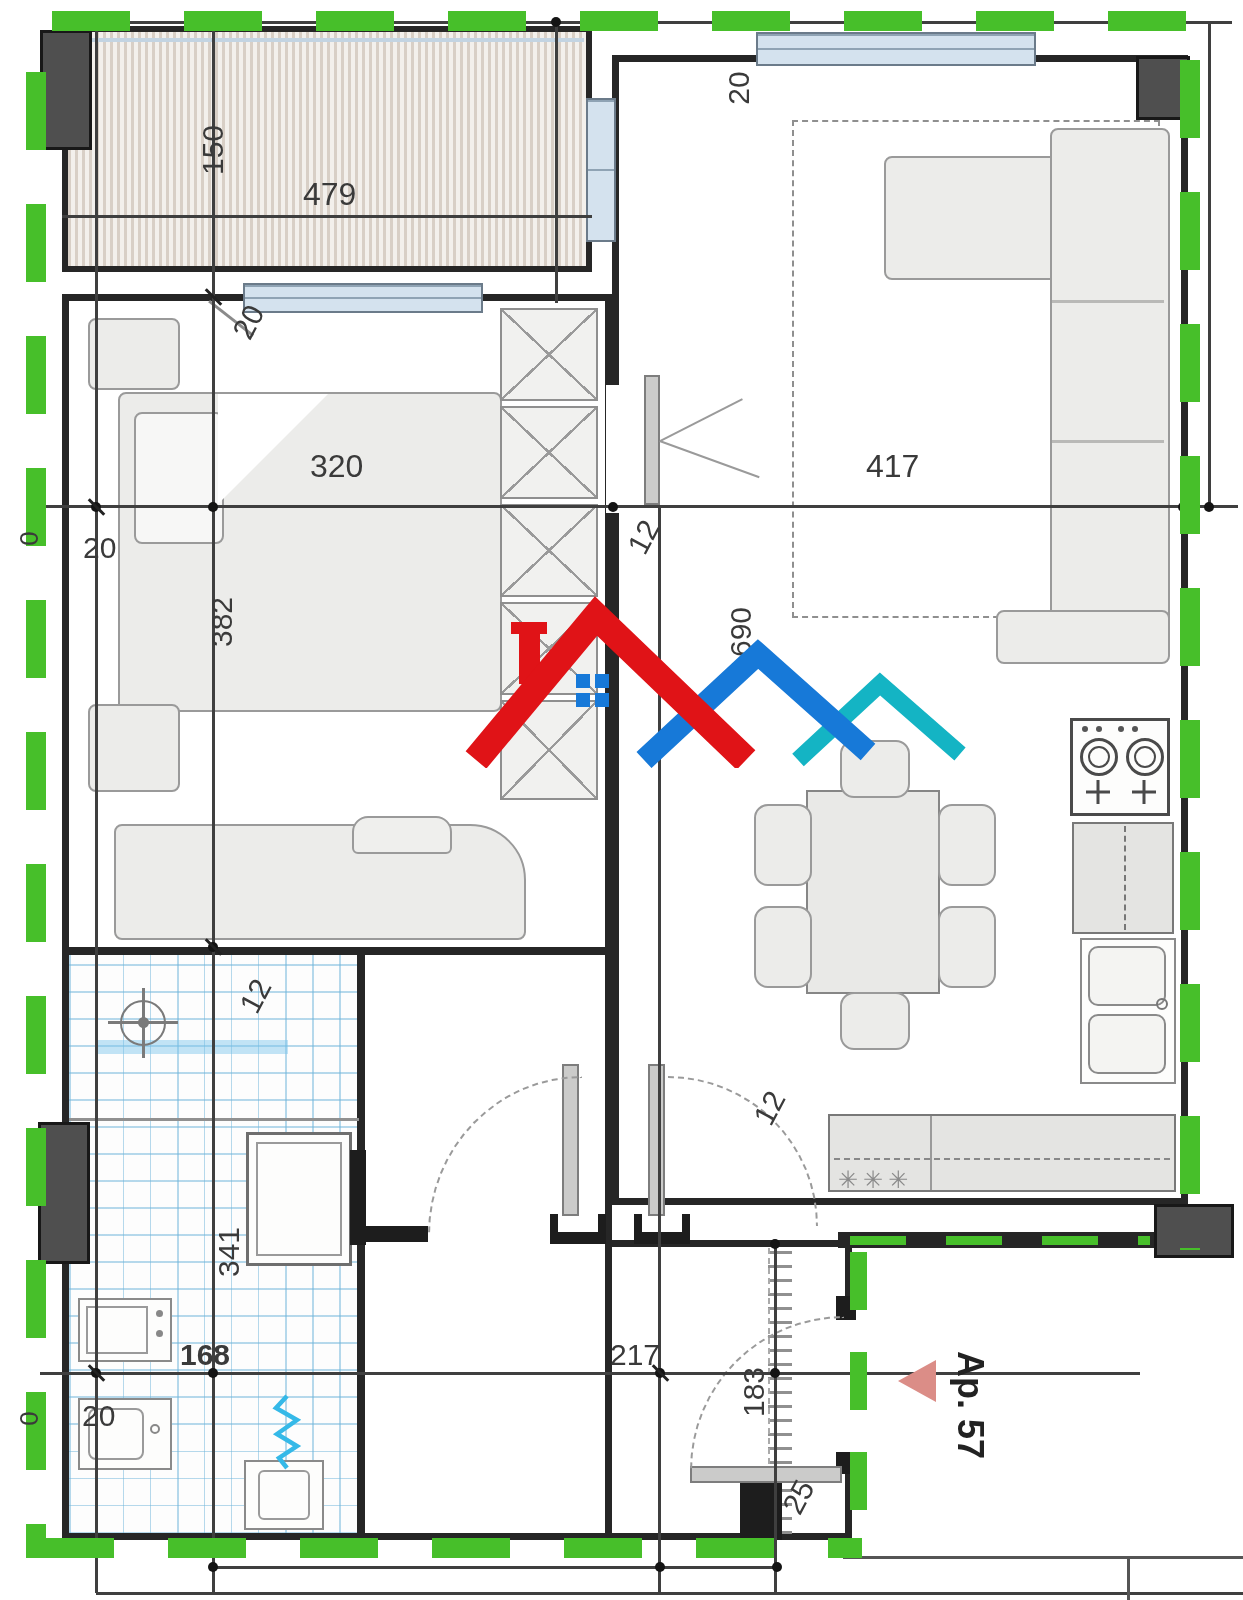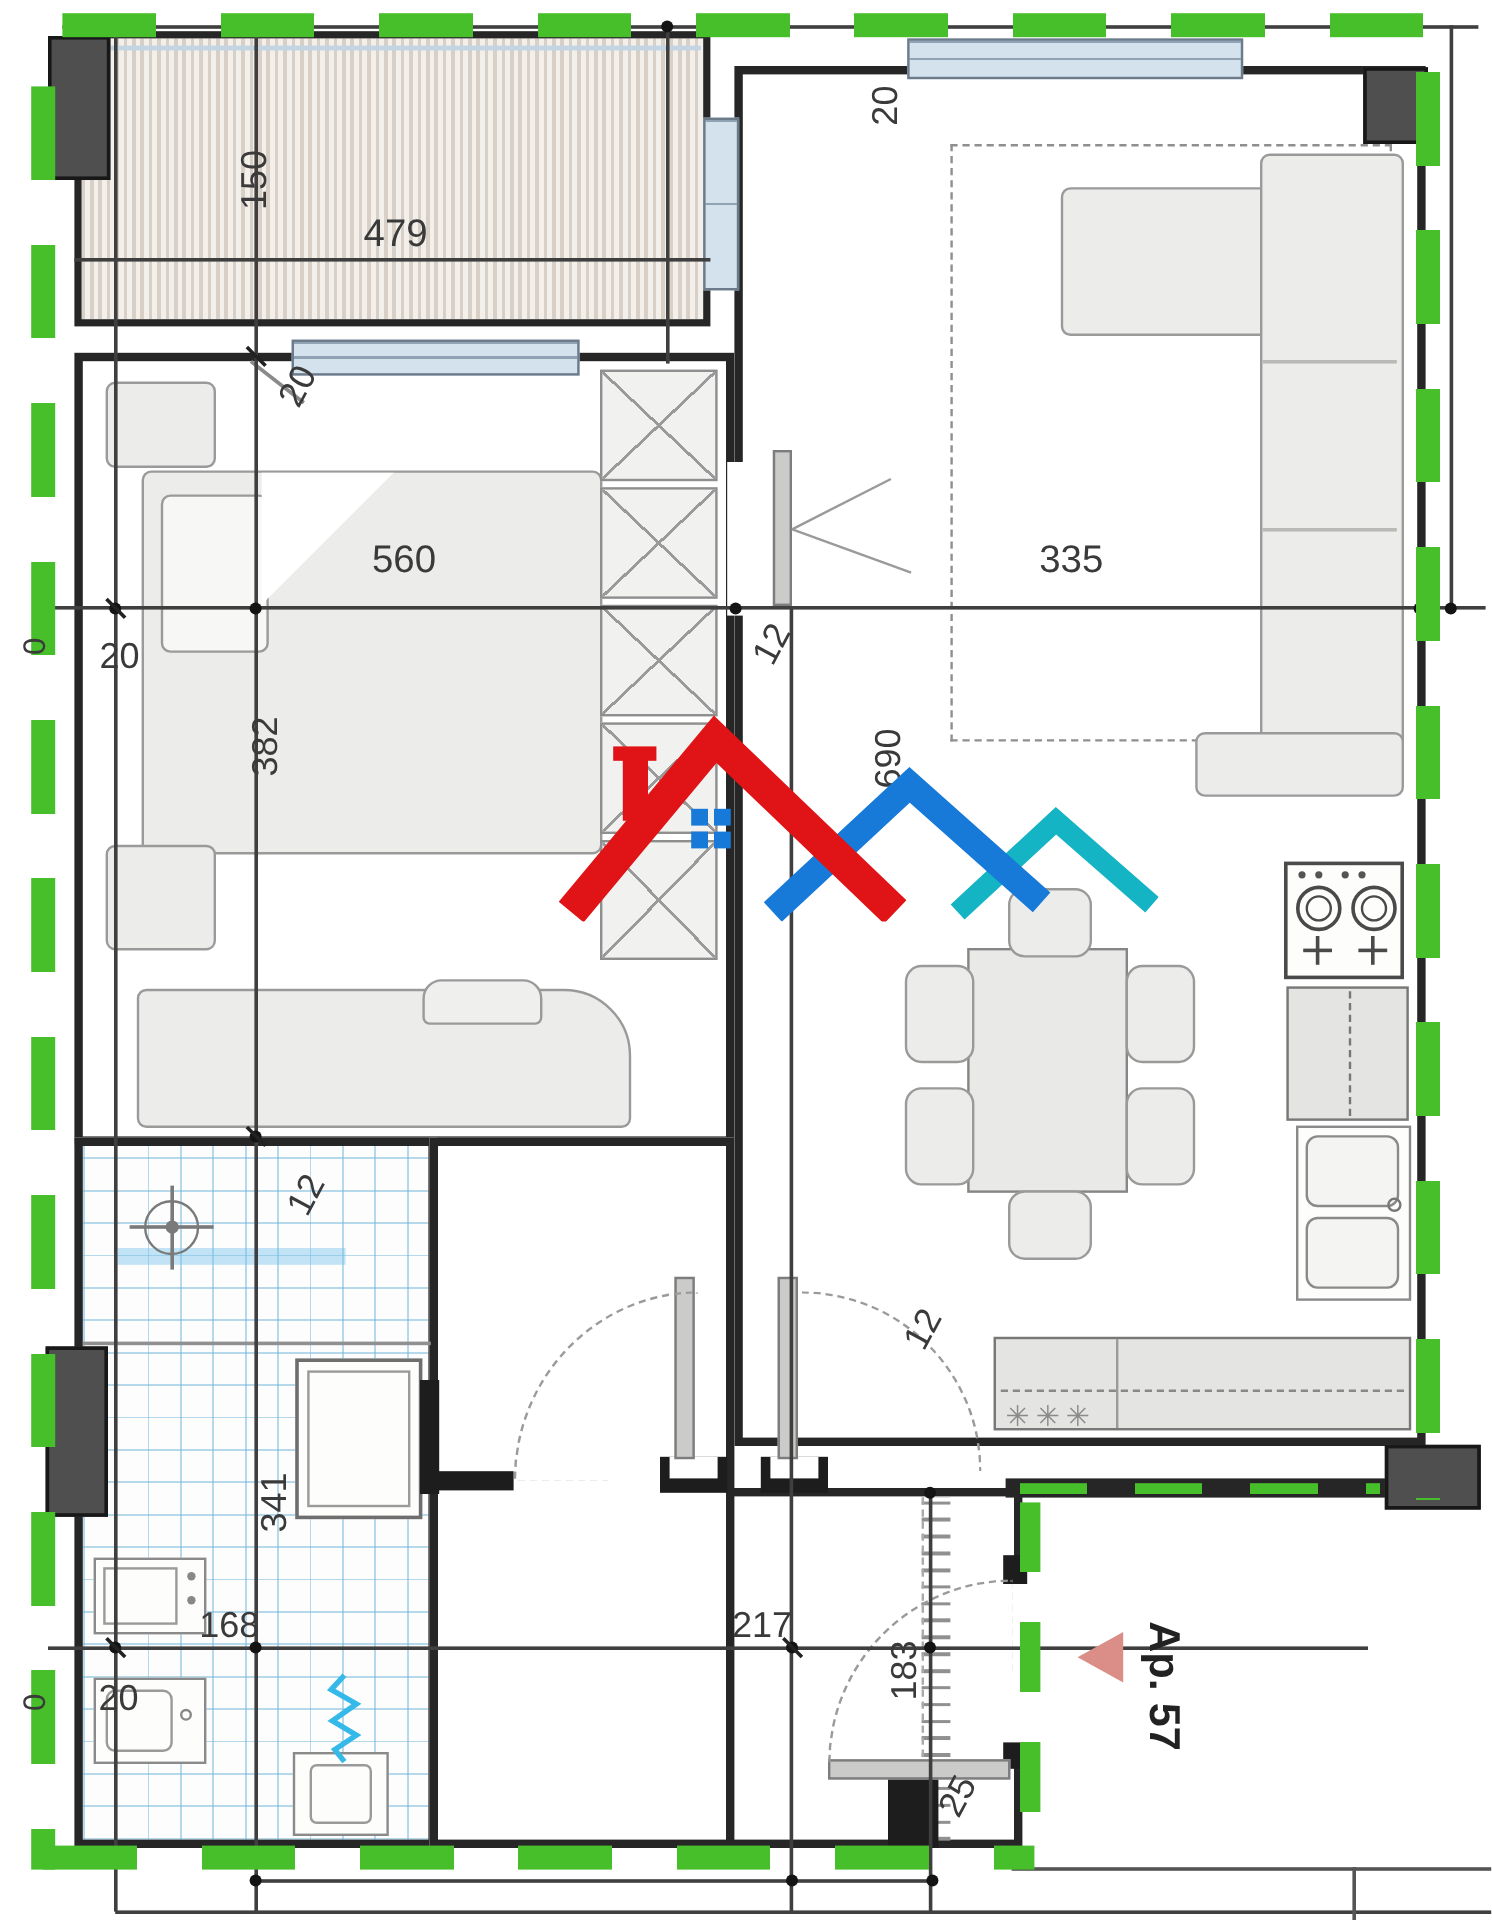--- a/index.html
+++ b/index.html
@@ -187,31 +187,31 @@
   <div class="slash" style="left:96px;top:507px;"></div>
   <div class="slash" style="left:96px;top:1373px;"></div>
   <div class="slash" style="left:213px;top:297px;"></div>
   <div class="slash" style="left:213px;top:947px;"></div>
   <div class="slash" style="left:660px;top:1373px;"></div>
 
   <div class="dim" style="left:188px;top:133px;transform:rotate(-90deg);">150</div>
   <div class="dim" style="left:303px;top:176px;font-size:32px;">479</div>
   <div class="dim" style="left:232px;top:305px;transform:rotate(-62deg);">20</div>
   <div class="dim" style="left:722px;top:71px;transform:rotate(-90deg);">20</div>
-  <div class="dim" style="left:310px;top:448px;font-size:32px;">560</div>
-  <div class="dim" style="left:866px;top:448px;font-size:32px;">335</div>
+  <div class="dim" style="left:310px;top:448px;font-size:32px;">320</div>
+  <div class="dim" style="left:866px;top:448px;font-size:32px;">417</div>
   <div class="dim" style="left:627px;top:520px;transform:rotate(-62deg);">12</div>
   <div class="dim" style="left:716px;top:615px;transform:rotate(-90deg);">690</div>
   <div class="dim" style="left:197px;top:605px;transform:rotate(-90deg);">382</div>
   <div class="dim" style="left:83px;top:531px;">20</div>
   <div class="dim" style="left:22px;top:523px;transform:rotate(-90deg);font-size:26px;">0</div>
   <div class="dim" style="left:239px;top:979px;transform:rotate(-62deg);">12</div>
   <div class="dim" style="left:204px;top:1235px;transform:rotate(-90deg);">341</div>
   <div class="dim" style="left:753px;top:1091px;transform:rotate(-62deg);">12</div>
-  <div class="dim" style="left:166px;top:1338px;">168</div>
+  <div class="dim" style="left:180px;top:1338px;font-weight:bold;">168</div>
   <div class="dim" style="left:82px;top:1399px;">20</div>
   <div class="dim" style="left:22px;top:1403px;transform:rotate(-90deg);font-size:26px;">0</div>
   <div class="dim" style="left:610px;top:1338px;">217</div>
   <div class="dim" style="left:729px;top:1375px;transform:rotate(-90deg);">183</div>
   <div class="dim" style="left:782px;top:1480px;transform:rotate(-62deg);">25</div>
 
 
   <div class="a" style="left:916px;top:1384px;font-size:36px;font-weight:bold;color:#222;transform:rotate(90deg);white-space:nowrap;z-index:9;">Ap. 57</div>
   <div class="a" style="left:898px;top:1360px;width:0;height:0;border-top:21px solid transparent;border-bottom:21px solid transparent;border-right:38px solid #db8d87;z-index:9;"></div>
 

